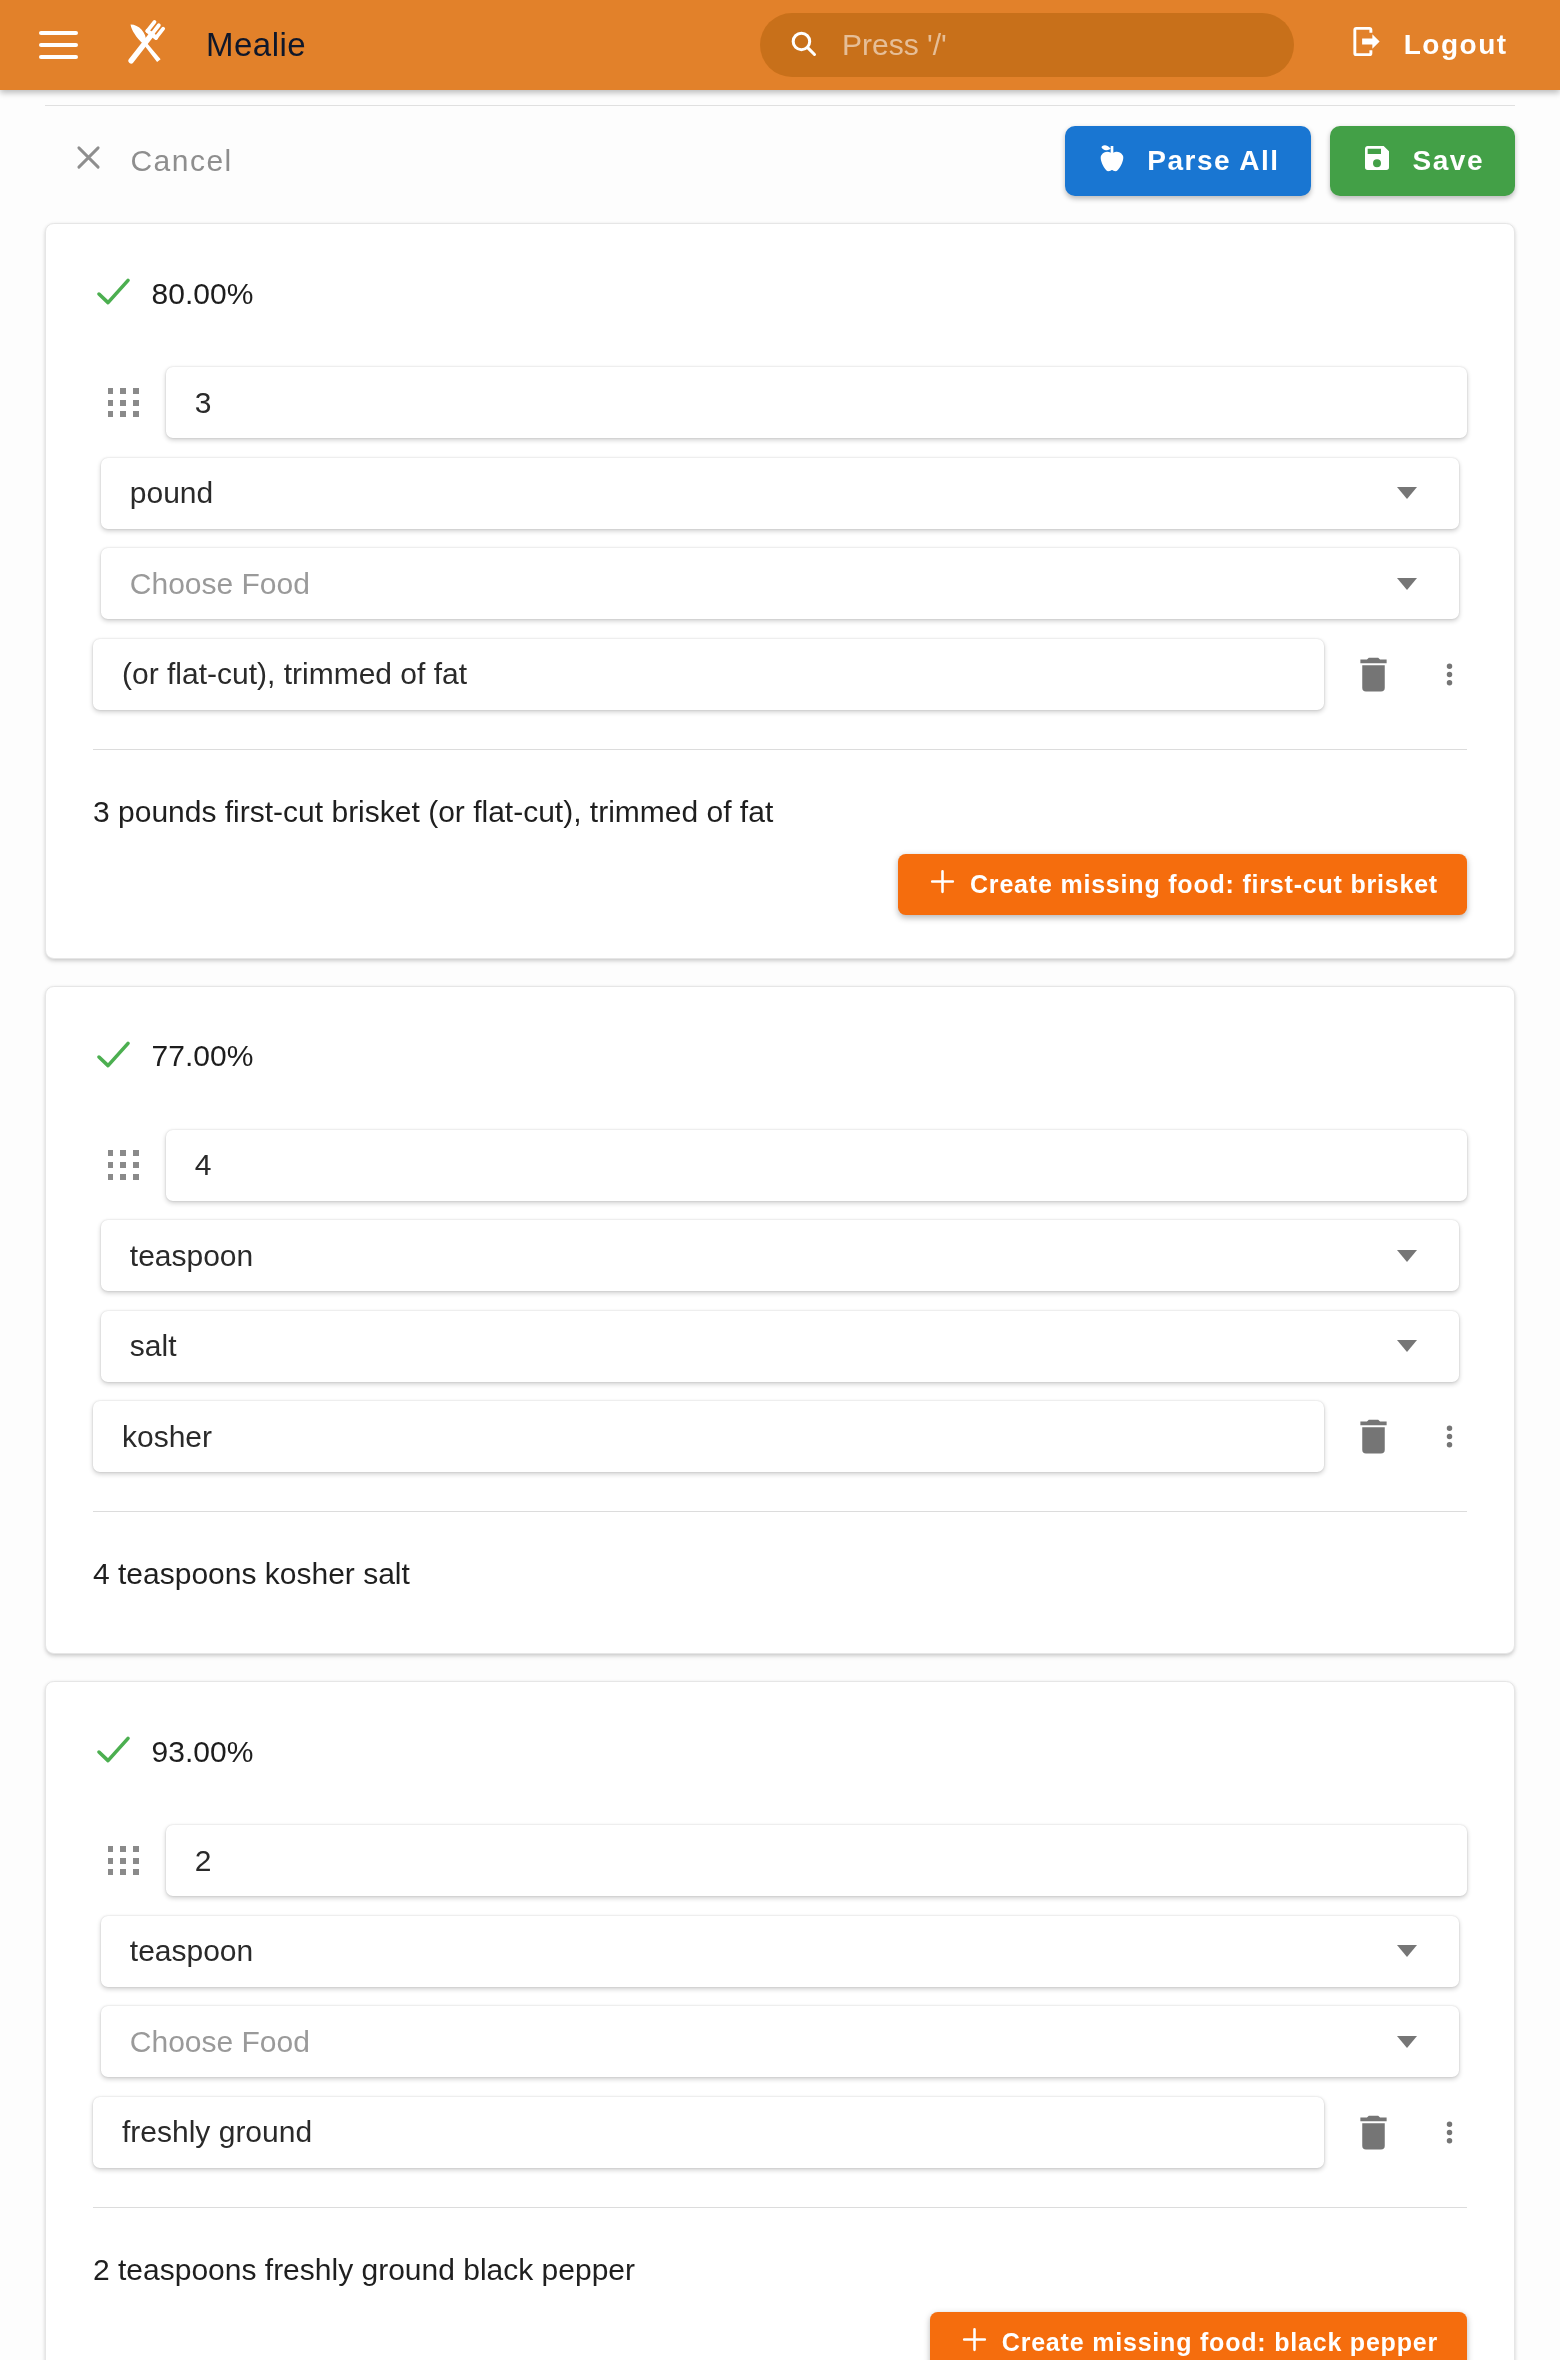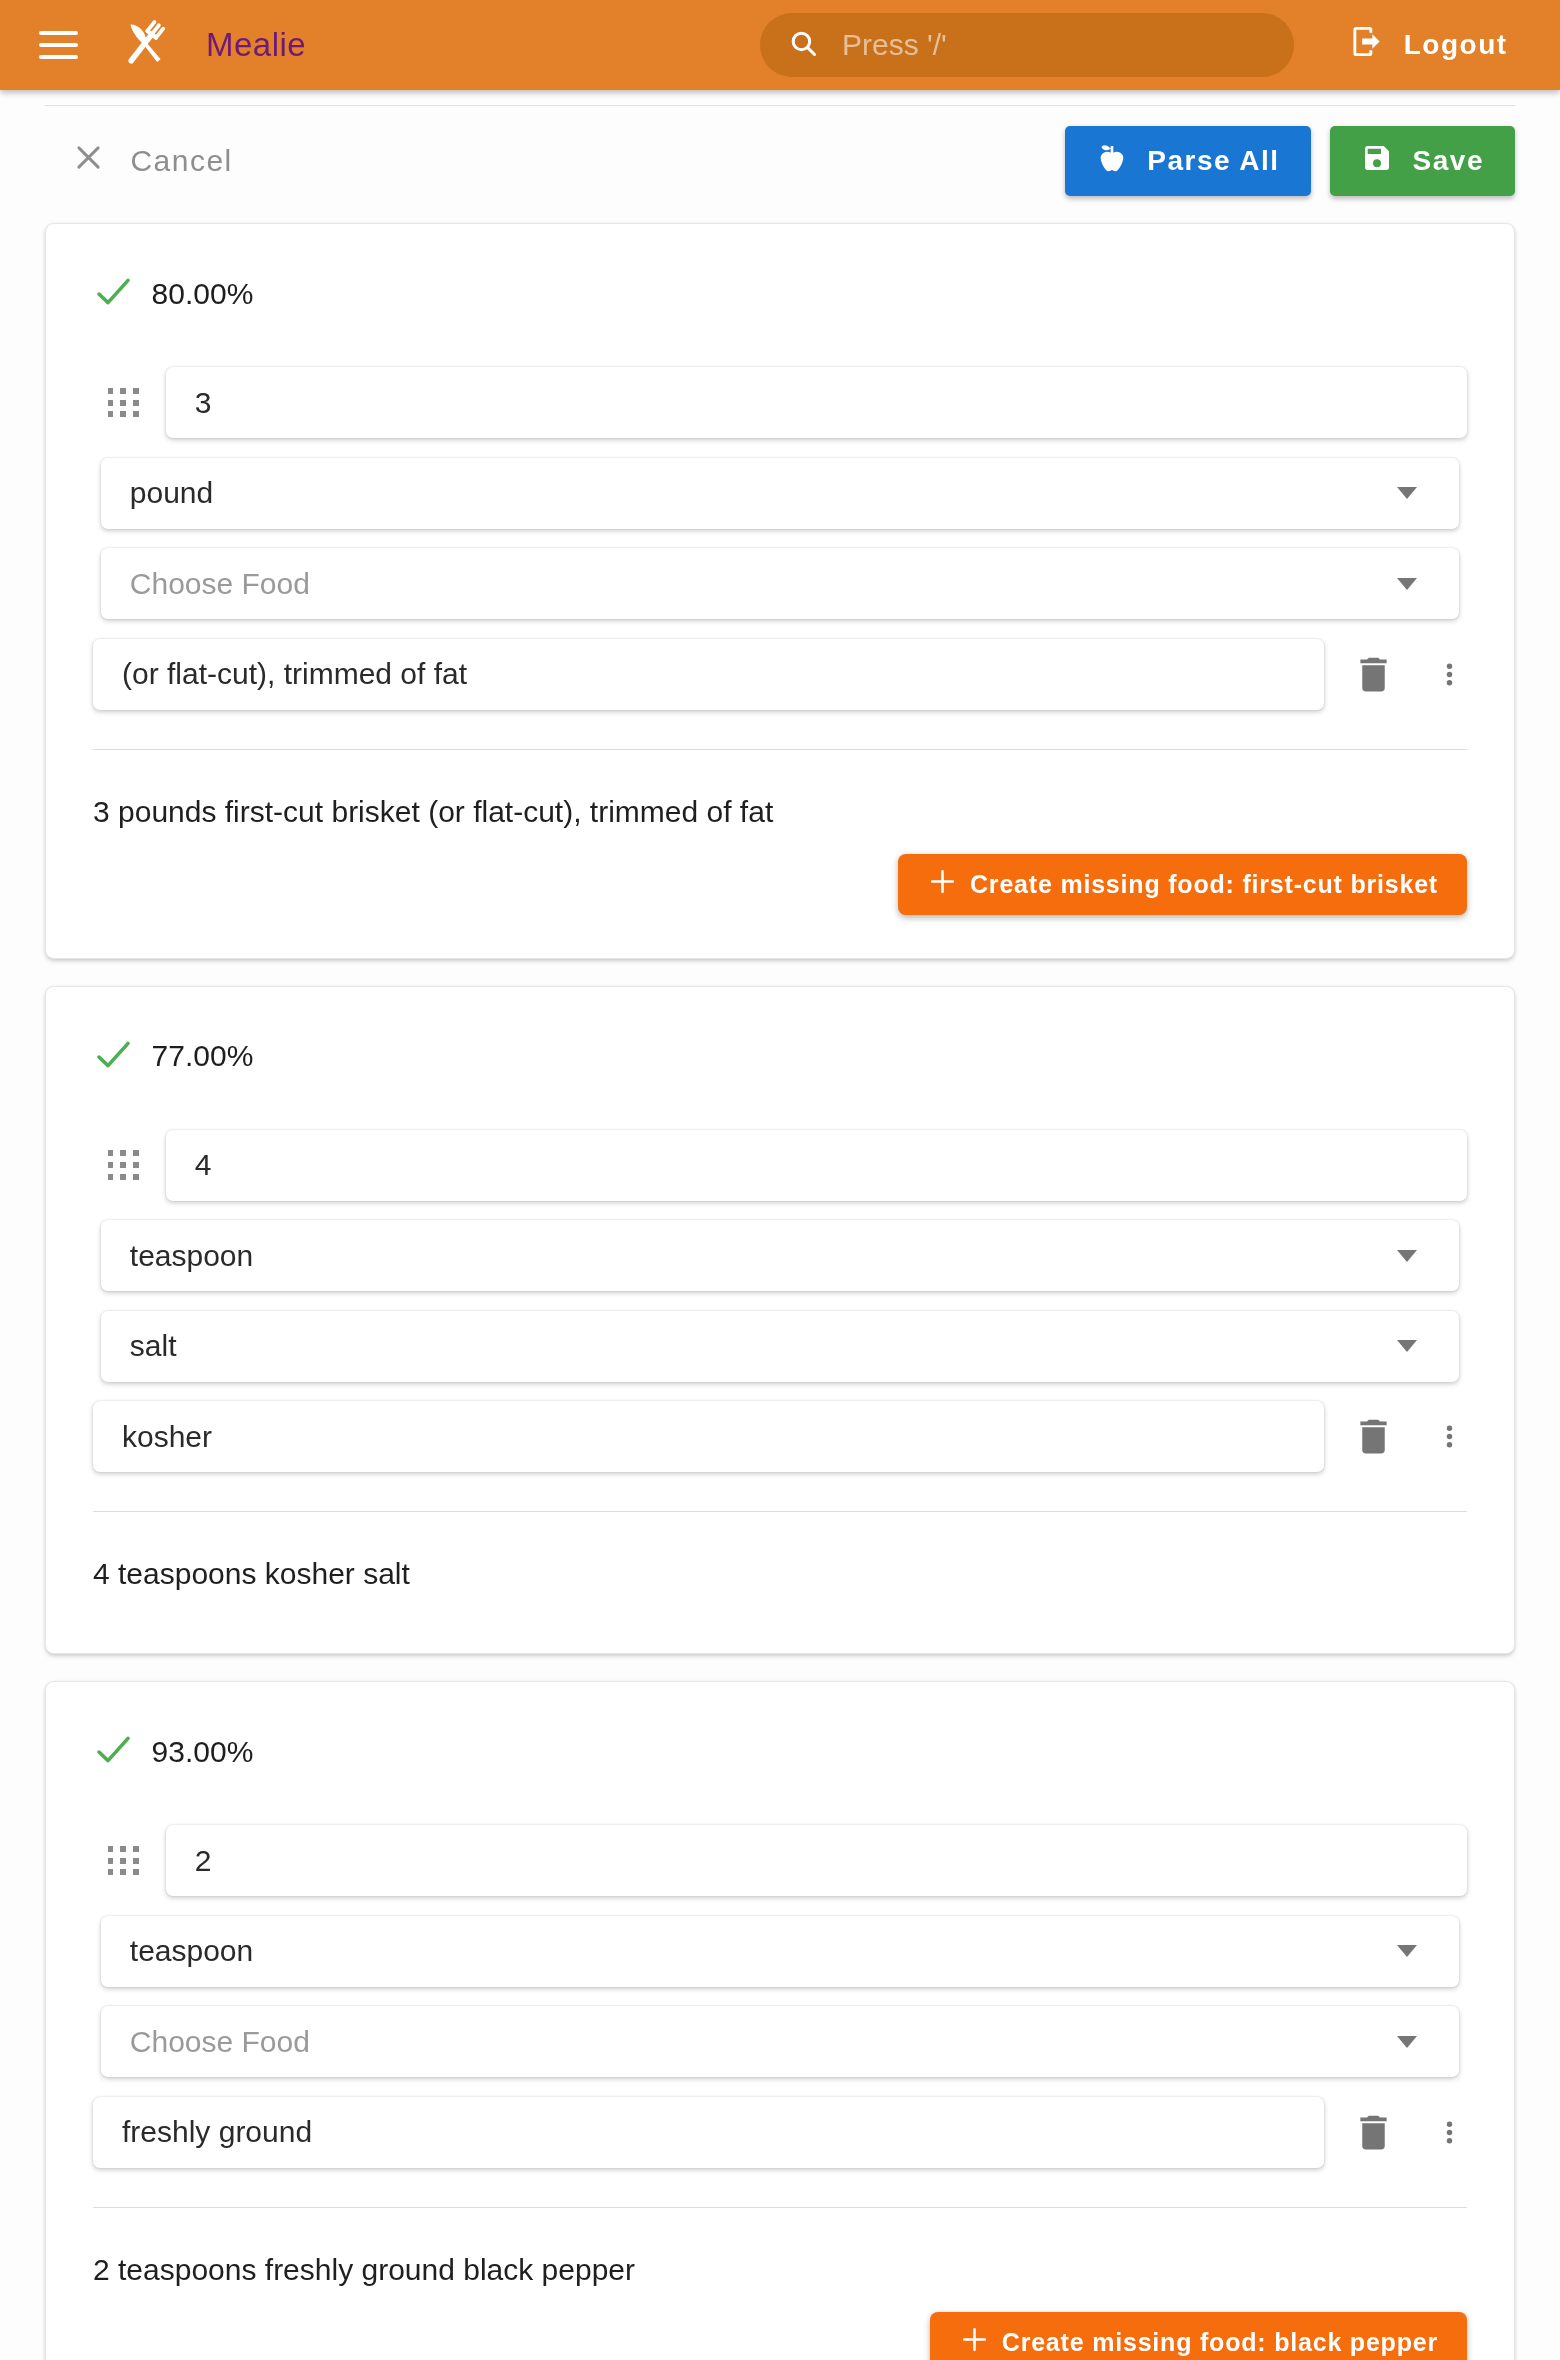--- a/index.html
+++ b/index.html
@@ -18,21 +18,21 @@
     height:90px; background:#E2812A;
     display:flex; align-items:center;
     padding:0 27px 0 39px;
     box-shadow:0 2.9px 5.9px rgba(0,0,0,.25);
     position:relative; z-index:5;
   }
   .hamburger { width:39px; height:29px; display:flex; flex-direction:column; justify-content:space-between; cursor:pointer; }
   .hamburger span { display:block; height:4.4px; background:#fff; border-radius:2px; }
   .brand { display:flex; align-items:center; margin-left:37px; }
   .brand svg { width:60px; height:60px; }
-  .app-title { color:#701a75; font-size:33px; font-weight:500; margin-left:31px; letter-spacing:0.5px; }
+  .app-title { color:#0f172a; font-size:33px; font-weight:500; margin-left:31px; letter-spacing:0.5px; }
   .search-pill {
     margin-left:auto;
     width:534px; height:64px; border-radius:34px;
     background:#C8701A;
     display:flex; align-items:center;
     padding:0 27px;
   }
   .search-pill svg { width:33px; height:33px; flex:none; }
   .search-input {
     background:transparent; border:none; outline:none;
@@ -58,21 +58,21 @@
     display:flex; align-items:center; gap:25px;
     background:none; border:none; cursor:pointer;
     color:#8E8E8E; font-size:30px; font-weight:500; letter-spacing:1.5px;
     padding:9.8px 13.7px; margin-left:13.7px;
     font-family:inherit;
   }
   .cancel-btn svg { width:33px; height:33px; }
   .toolbar-right { margin-left:auto; display:flex; align-items:center; gap:19.5px; }
   .btn {
     display:flex; align-items:center; gap:19.5px;
-    height:70px; border:none; border-radius:5px; cursor:pointer;
+    height:70px; border:none; border-radius:10px; cursor:pointer;
     color:#fff; font-size:28px; font-weight:700; letter-spacing:1.5px;
     padding:0 31px;
     box-shadow:0 2.9px 4.9px rgba(0,0,0,.25);
     font-family:inherit;
   }
   .btn svg { width:32px; height:32px; }
   .btn-blue { background:#1976D2; }
   .btn-green { background:#43A047; }
 
   

